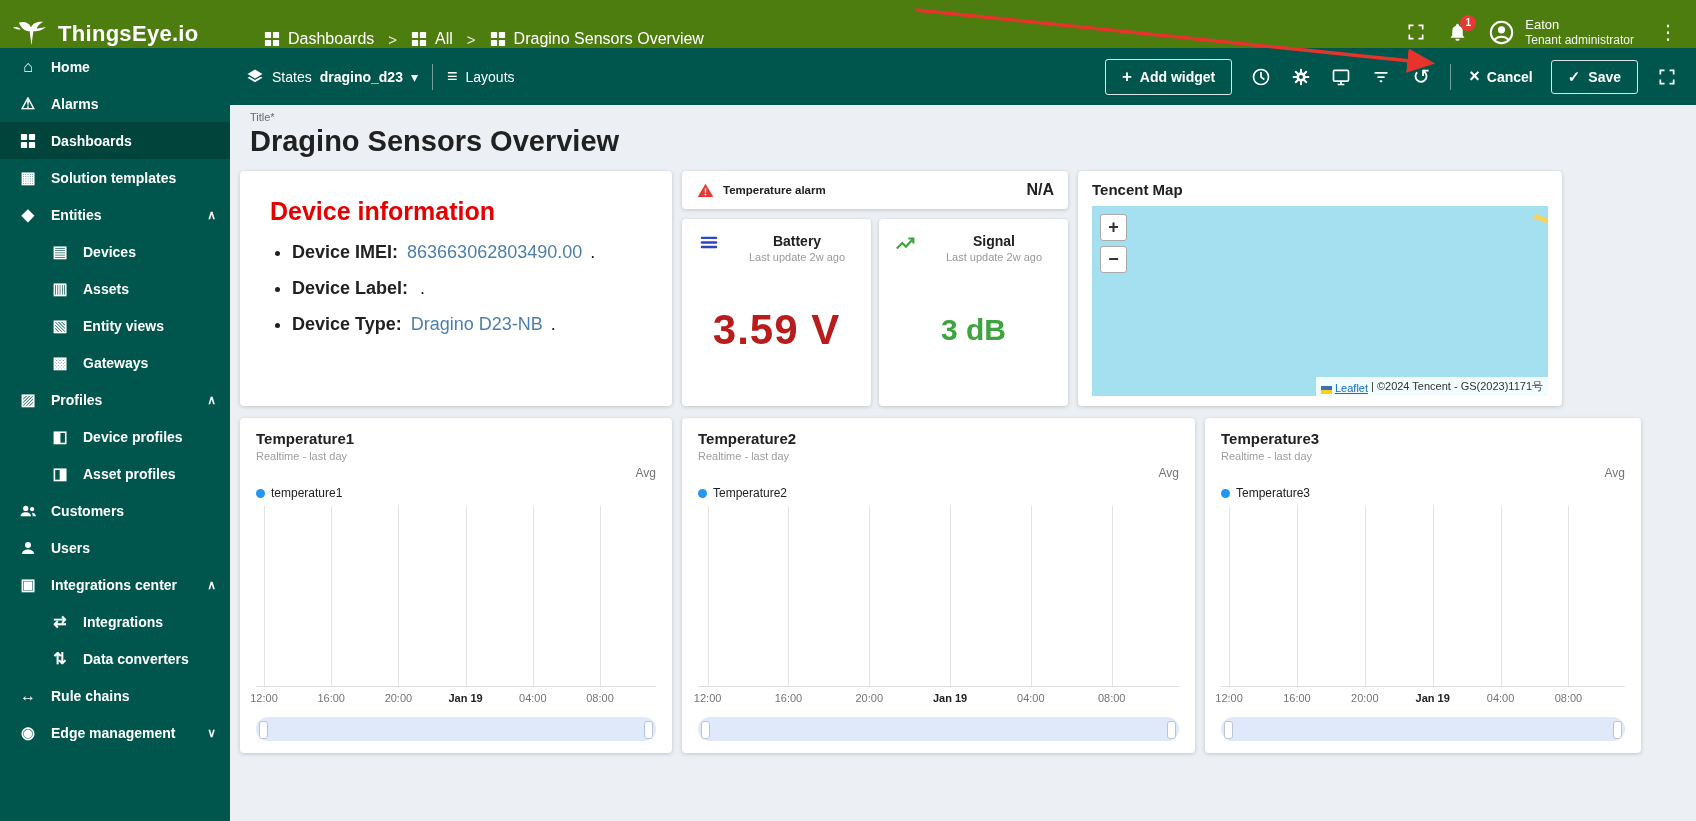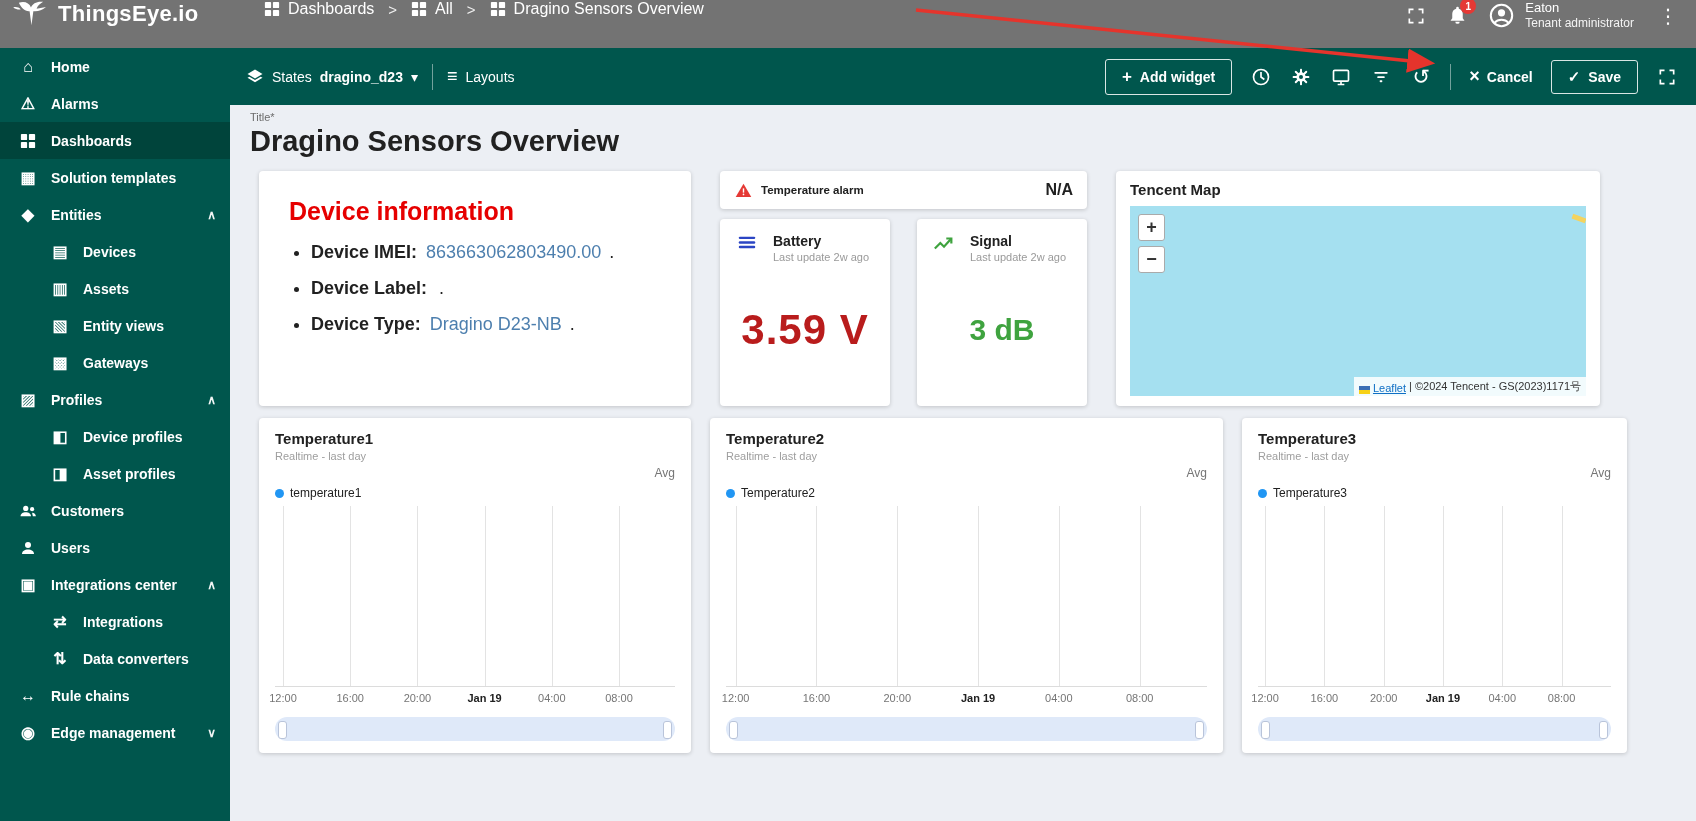--- a/index.html
+++ b/index.html
@@ -1,20 +1,20 @@
 <!DOCTYPE html>
 <html><head>
 <meta charset="utf-8">
 <style>
   * { margin:0; padding:0; box-sizing:border-box; }
   html,body { width:1696px; height:821px; overflow:hidden; font-family:"Liberation Sans", sans-serif; background:#eceff4; }
   .app { width:1696px; height:821px; position:relative; }
 
   
-  .topbar { height:48px; background:#737373; display:flex; align-items:flex-start; color:#fff; padding:0 14px 0 12px; }
+  .topbar { height:48px; background:#4d7c0f; display:flex; align-items:flex-end; color:#fff; padding:0 14px 0 12px; }
   .logo { width:218px; display:flex; align-items:center; gap:8px; }
   .logo-text { font-size:22px; font-weight:700; letter-spacing:.3px; }
   .breadcrumb { display:flex; align-items:center; gap:14px; margin-left:34px; font-size:16px; }
   .bc-item { display:flex; align-items:center; gap:8px; cursor:pointer; }
   .bc-sep { opacity:.9; font-size:15px; }
   .top-actions { margin-left:auto; display:flex; align-items:center; gap:20px; }
   .bell-wrap { position:relative; }
   .badge { position:absolute; top:-7px; right:-8px; background:#e53935; color:#fff; font-size:10px; min-width:16px; height:16px; border-radius:8px; display:flex; align-items:center; justify-content:center; padding:0 3px; font-weight:700; }
   .user-block { display:flex; align-items:center; gap:10px; }
   .user-text { display:flex; flex-direction:column; line-height:1.25; }
@@ -43,41 +43,41 @@
   .btn-outline { display:flex; align-items:center; gap:8px; border:1px solid rgba(255,255,255,.85); border-radius:3px; padding:7px 16px; font-size:14px; font-weight:700; color:#fff; background:transparent; cursor:pointer; }
   .btn-plain { display:flex; align-items:center; gap:7px; font-size:14px; font-weight:700; color:#fff; background:transparent; border:none; cursor:pointer; }
   .tb-icon { width:22px; height:22px; display:flex; align-items:center; justify-content:center; cursor:pointer; font-size:19px; }
 
   
   .content { flex:1; background:#eceff4; padding:6px 14px 0 10px; overflow:hidden; }
   .title-block { padding-left:10px; margin-bottom:12px; cursor:text; }
   .title-label { font-size:11px; color:#6b6b6b; }
   .page-title { font-size:29px; font-weight:700; color:#212121; line-height:1.25; }
 
-  .card { background:#fff; border-radius:4px; box-shadow:0 1px 4px rgba(0,0,0,.18);margin-left:19px; }
+  .card { background:#fff; border-radius:4px; box-shadow:0 1px 4px rgba(0,0,0,.18); }
   .row1 { display:flex; gap:10px; align-items:stretch; }
-  .row2 { display:flex; margin-top:12px; }
+  .row2 { display:flex; gap:10px; margin-top:12px; }
 
   
   .device-card { width:432px; height:235px; padding:26px 30px; }
   .device-title { color:#e60000; font-size:25px; font-weight:700; margin-bottom:16px; }
   .device-list { list-style:disc; margin-left:22px; font-size:18px; color:#212121; }
   .device-list li { margin-bottom:15px; }
   .dl-label { font-weight:700; }
   .dl-value { color:#4d7fae; margin-left:4px; }
   .dl-suffix { margin-left:3px; }
 
   
   .mid-col { width:386px; display:flex; flex-direction:column; gap:10px; }
   .alarm-card { height:38px; display:flex; align-items:center; padding:0 14px; }
   .alarm-label { font-size:11.5px; font-weight:700; color:#212121; margin-left:8px; }
   .alarm-value { margin-left:auto; font-size:16px; font-weight:700; color:#212121; }
   .kpi-row { display:flex; gap:8px; flex:1; }
   .kpi-card { flex:1; padding:14px 14px 10px; display:flex; flex-direction:column; }
-  .kpi-head { display:flex; align-items:flex-start; gap:13px; }
+  .kpi-head { display:flex; align-items:flex-start; gap:27px;text-align:center; }
   .kpi-title { font-size:14px; font-weight:700; color:#212121; }
   .kpi-sub { font-size:11px; color:#9a9a9a; margin-top:2px; }
   .kpi-value-wrap { flex:1; display:flex; align-items:center; justify-content:center; }
   .battery-value { font-size:42px; font-weight:700; color:#b91c1c; letter-spacing:1px; }
   .signal-value { font-size:30px; font-weight:700; color:#3fa33f; }
 
   
   .map-card { width:484px; height:235px; padding:10px 14px 10px; display:flex; flex-direction:column; }
   .map-title { font-size:15px; font-weight:600; color:#212121; margin-bottom:8px; }
   .map-area { flex:1; background:#a5e0f0; position:relative; overflow:hidden; }
@@ -493,21 +493,21 @@
               <span style="left:2%">12:00</span>
               <span style="left:18.8%">16:00</span>
               <span style="left:35.6%">20:00</span>
               <span style="left:52.4%" class="major">Jan 19</span>
               <span style="left:69.2%">04:00</span>
               <span style="left:86%">08:00</span>
             </div>
             <div class="range"></div>
           </div>
 
-          <div class="card chart-card" style="width:385px">
+          <div class="card chart-card" style="width:436px">
             <div class="w-title">Temperature3</div>
             <div class="w-sub">Realtime - last day</div>
             <div class="agg">Avg</div>
             <div class="legend">
               <span class="dot"></span>
               <span>Temperature3</span>
             </div>
             <div class="plot">
               <div class="gl" style="left:2%"></div>
               <div class="gl" style="left:18.8%"></div>

